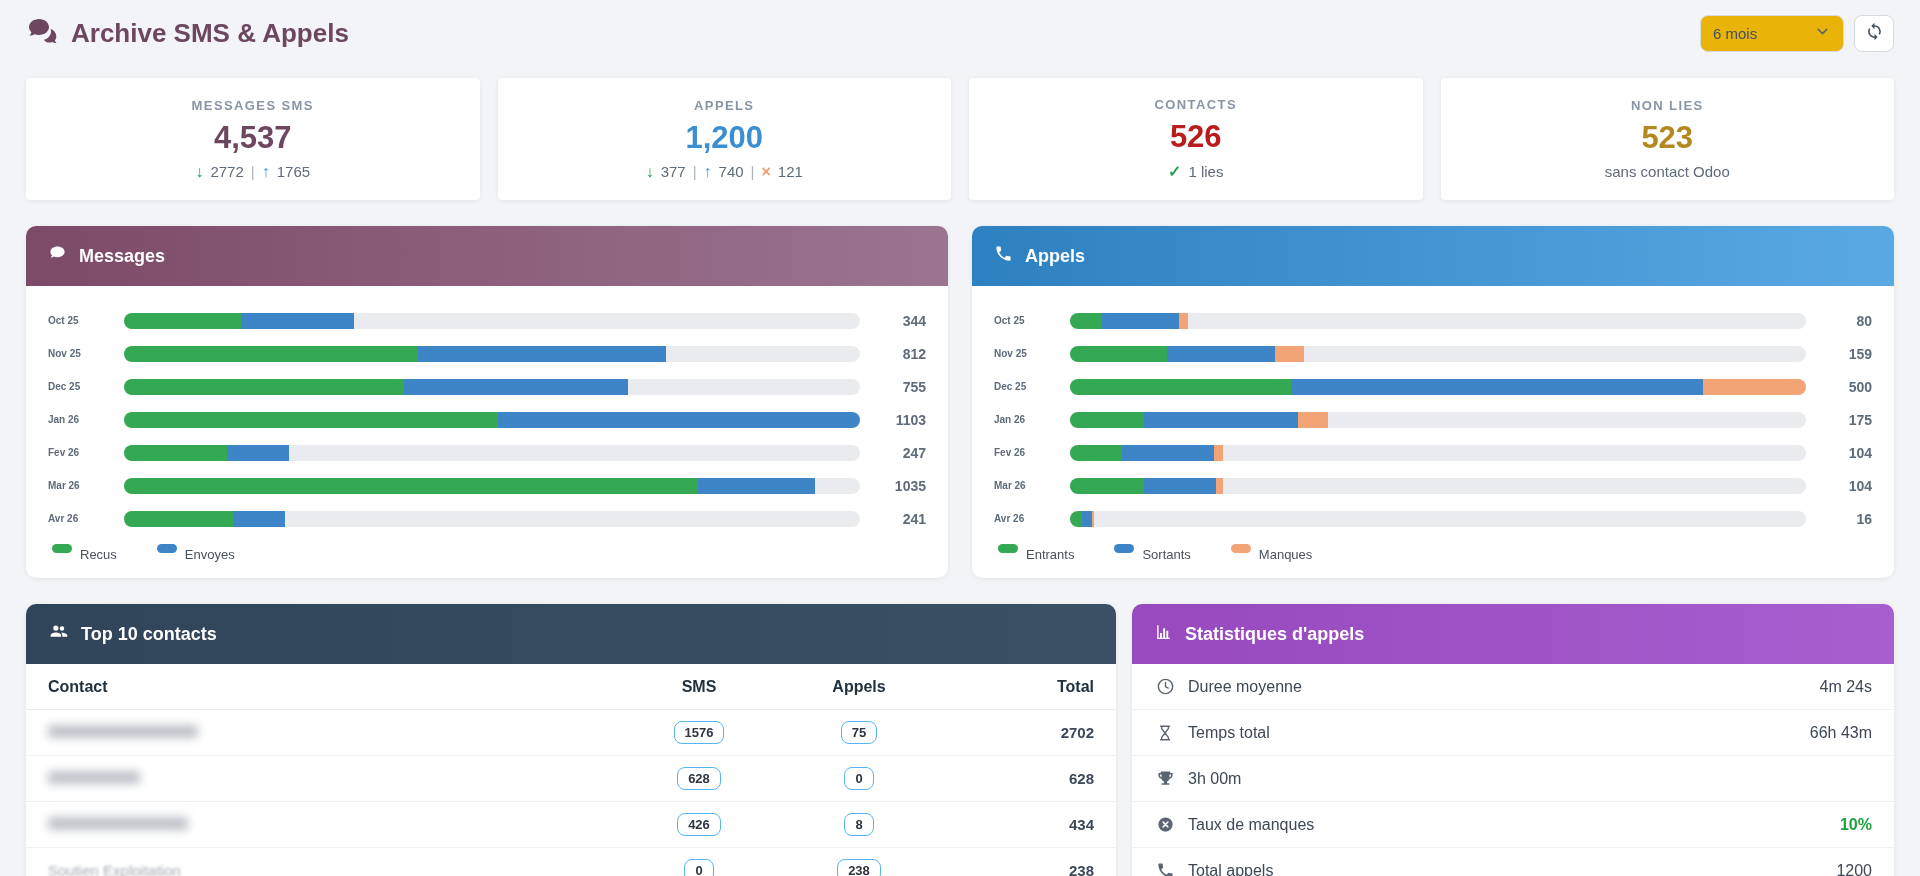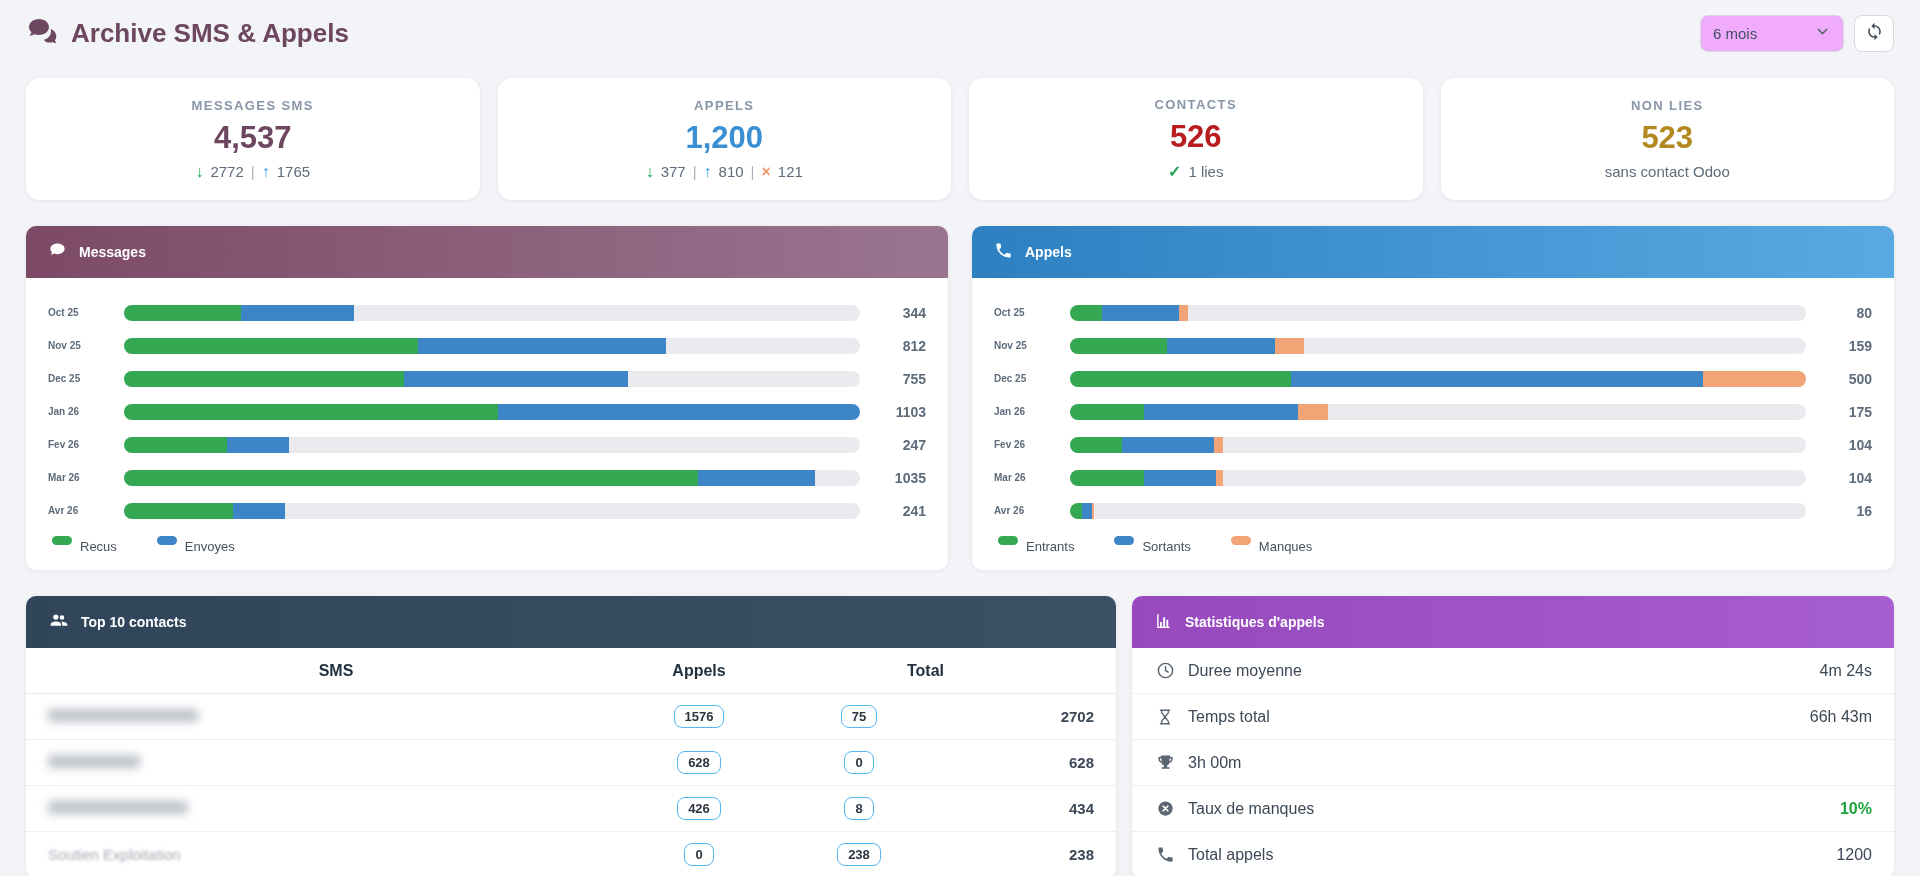--- a/index.html
+++ b/index.html
@@ -12,48 +12,48 @@
   }
   .page { padding:0 26px; }
 
   
   .topbar { height:58px; display:flex; align-items:center; justify-content:space-between; padding-top:8px; }
   .title-wrap { display:flex; align-items:center; gap:13px; }
   .page-title { font-size:26px; font-weight:bold; color:#6d4760; }
   .controls { display:flex; align-items:center; gap:10px; }
   .select {
     display:flex; align-items:center; justify-content:space-between;
-    width:144px; height:37px; background:#f0abfc; border:1px solid #d5dade;
+    width:144px; height:37px; background:#eab308; border:1px solid #d5dade;
     border-radius:8px; padding:0 12px; font-size:15px; color:#42505f; cursor:pointer;
   }
   .icon-btn {
     width:40px; height:37px; background:#fff; border:1px solid #d5dade;
     border-radius:8px; display:flex; align-items:center; justify-content:center; cursor:pointer;
   }
 
   
   .cards { display:flex; gap:18px; margin-top:20px; }
   .card {
-    flex:1; background:#fff; border-radius:14px; height:122px;
+    flex:1; background:#fff; border-radius:4px; height:122px;
     box-shadow:0 1px 4px rgba(25,35,60,.08);
     display:flex; flex-direction:column; align-items:center; justify-content:center; gap:7px;
   }
   .card-label { font-size:13px; font-weight:bold; letter-spacing:1.4px; color:#8795a6; }
   .card-value { font-size:31px; font-weight:bold; }
   .card-sub { font-size:15px; color:#5d6b7a; display:flex; align-items:center; gap:7px; }
   .card-sub .sep { color:#aab3bd; }
   .card-sub .glyph { font-weight:bold; font-size:16px; }
 
   
   .charts { display:flex; gap:24px; margin-top:26px; }
   .panel { background:#fff; border-radius:10px; box-shadow:0 1px 4px rgba(25,35,60,.08); overflow:hidden; }
   .chart-panel { flex:1; }
   .panel-header {
-    height:52px; display:flex; align-items:center; gap:12px; padding:0 22px;
-    color:#fff; font-size:14px; font-weight:bold;
+    height:60px; display:flex; align-items:center; gap:12px; padding:0 22px;
+    color:#fff; font-size:18px; font-weight:bold;
   }
   .hdr-messages { background:linear-gradient(90deg,#7c4a66,#9b7590); }
   .hdr-appels   { background:linear-gradient(90deg,#2d80c1,#5aa9e3); }
   .hdr-contacts { background:linear-gradient(90deg,#30445a,#3c5065); }
   .hdr-stats    { background:linear-gradient(90deg,#9749bd,#a75ecf); }
   .chart-body { padding:18px 22px 12px; }
   .chart-row { display:flex; align-items:center; height:33px; gap:14px; }
   .chart-label { width:62px; font-size:10px; font-weight:bold; color:#5d6b7a; }
   .track { flex:1; height:16px; background:#e9ebef; border-radius:8px; overflow:hidden; display:flex; }
   .seg { height:100%; }
@@ -139,21 +139,21 @@
         </div>
       </div>
       <div class="card">
         <div class="card-label">APPELS</div>
         <div class="card-value" style="color: rgb(58, 143, 211);">1,200</div>
         <div class="card-sub">
           <span class="glyph" style="color: rgb(35, 164, 85);">↓</span>
           <span>377</span>
           <span class="sep">|</span>
           <span class="glyph" style="color: rgb(46, 159, 230);">↑</span>
-          <span>810</span>
+          <span>740</span>
           <span class="sep">|</span>
           <span class="glyph" style="color: rgb(242, 155, 114);">×</span>
           <span>121</span>
         </div>
       </div>
       <div class="card">
         <div class="card-label">CONTACTS</div>
         <div class="card-value" style="color: #b91c1c;">526</div>
         <div class="card-sub">
           <span class="glyph" style="color: rgb(35, 164, 85);">✓</span>
@@ -348,20 +348,21 @@
     <div class="panel table-panel">
       <div class="panel-header hdr-contacts">
         <span>
           <svg viewBox="0 0 24 24" width="21" height="21">
               <path fill="#fff" d="M9 11a3 3 0 1 0 0-6 3 3 0 0 0 0 6zm7 .2a2.6 2.6 0 1 0 0-5.2 2.6 2.6 0 0 0 0 5.2zM9 13c-2.8 0-6 1.4-6 3.1V18h12v-1.9c0-1.7-3.2-3.1-6-3.1zm7 .4c-.4 0-.8 0-1.2.1.9.7 1.5 1.6 1.5 2.6V18H22v-1.6c0-1.6-3-3-6-3z"></path>
             </svg>
         </span>
         <span>Top 10 contacts</span>
       </div>
       <div class="t-cols">
+        <span>Contact</span>
         <span class="cell-center">SMS</span>
         <span class="cell-center">Appels</span>
         <span class="cell-right">Total</span>
       </div>
       <div class="t-body">
           <div class="t-row">
             <div><span class="name-blob" style="width: 150px;"></span></div>
             <div class="cell-center"><span class="badge">1576</span></div>
             <div class="cell-center"><span class="badge">75</span></div>
             <div class="cell-right cell-total">2702</div>

